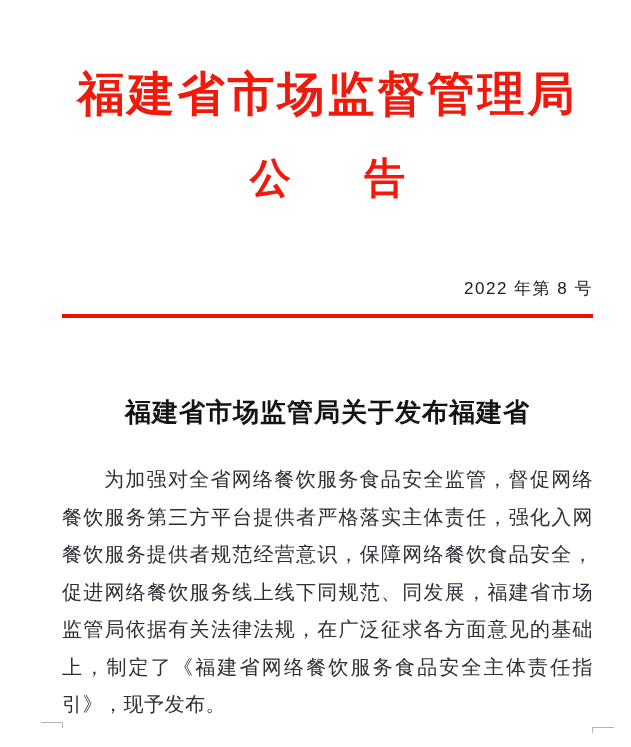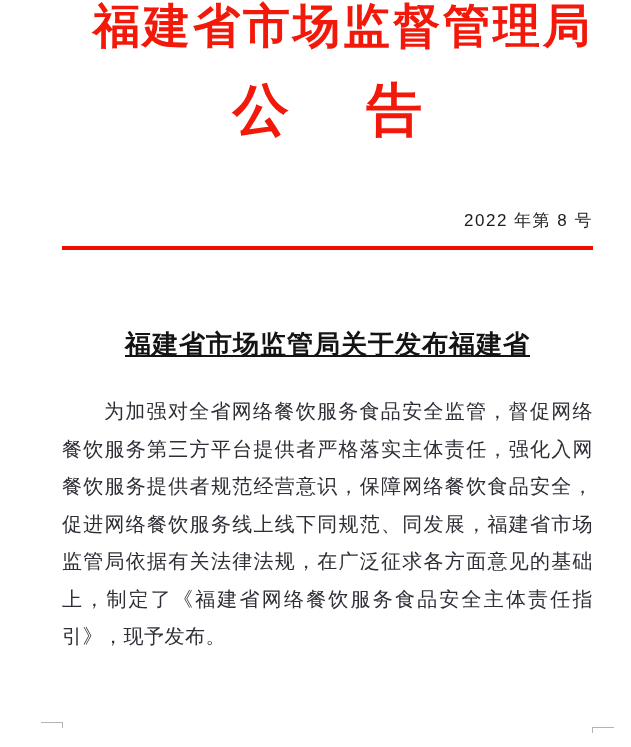--- a/index.html
+++ b/index.html
@@ -16,36 +16,37 @@
     font-family: "Liberation Serif", serif;
   }
   .content {
     position: absolute;
     left: 62px;
     top: 0;
     width: 531px;
   }
   .org-name {
     margin: 0;
-    text-align: right;
+    padding-top: 68px;
+    text-align: center;
     font-family: "Liberation Sans", sans-serif;
     font-weight: bold;
     font-size: 47px;
     line-height: 52px;
     letter-spacing: 3px;
     color: var(--heading-red);
     white-space: nowrap;
   }
   .gazette-word {
     margin: 0;
     margin-top: 32px;
     text-align: center;
     font-family: "Liberation Sans", sans-serif;
     font-weight: bold;
-    font-size: 56px;
+    font-size: 41px;
     line-height: 52px;
     word-spacing: 62px;
     color: var(--heading-red);
     white-space: pre;
   }
   .issue-number {
     margin: 0;
     margin-top: 75px;
     text-align: right;
     font-family: Liberation Sans, sans-serif;
@@ -62,21 +63,20 @@
   .doc-title {
     margin: 0;
     margin-top: 75px;
     text-align: center;
     font-family: "Liberation Sans", sans-serif;
     font-weight: bold;
     font-size: 26px;
     line-height: 38px;
     letter-spacing: 1px;
     color: var(--title-black);
-    text-decoration: underline;
   }
   .body-paragraph {
     margin: 0;
     margin-top: 30px;
     font-family: "Liberation Serif", serif;
     font-size: 20px;
     line-height: 37.5px;
     letter-spacing: 0.5px;
     text-align: justify;
     text-indent: 2.1em;

